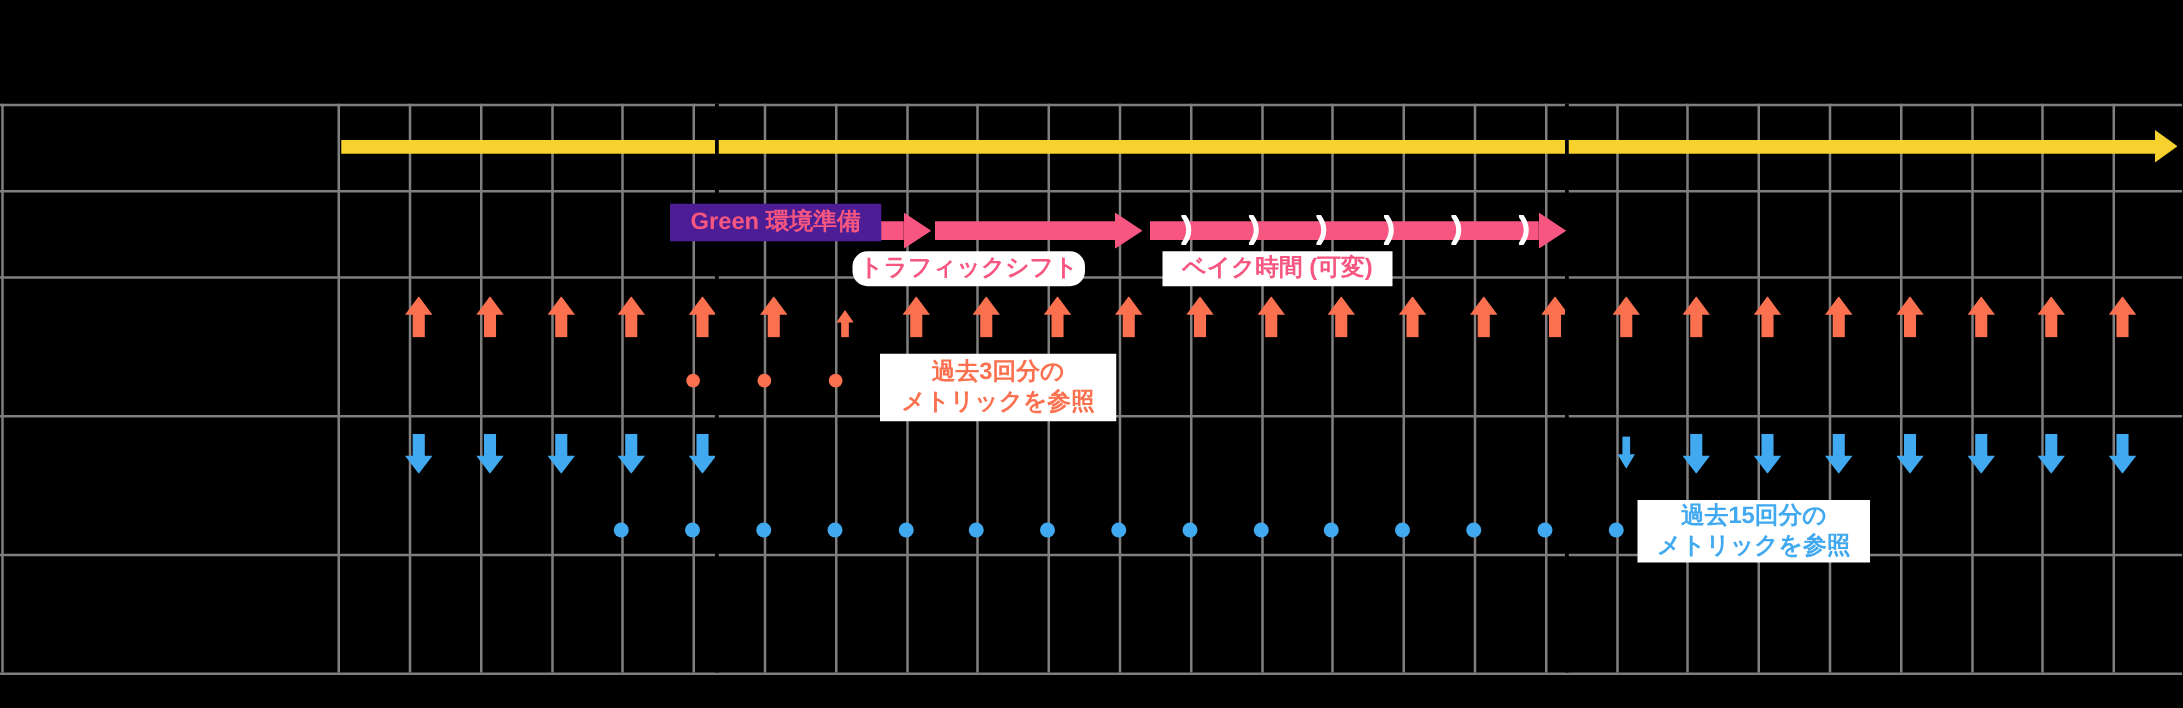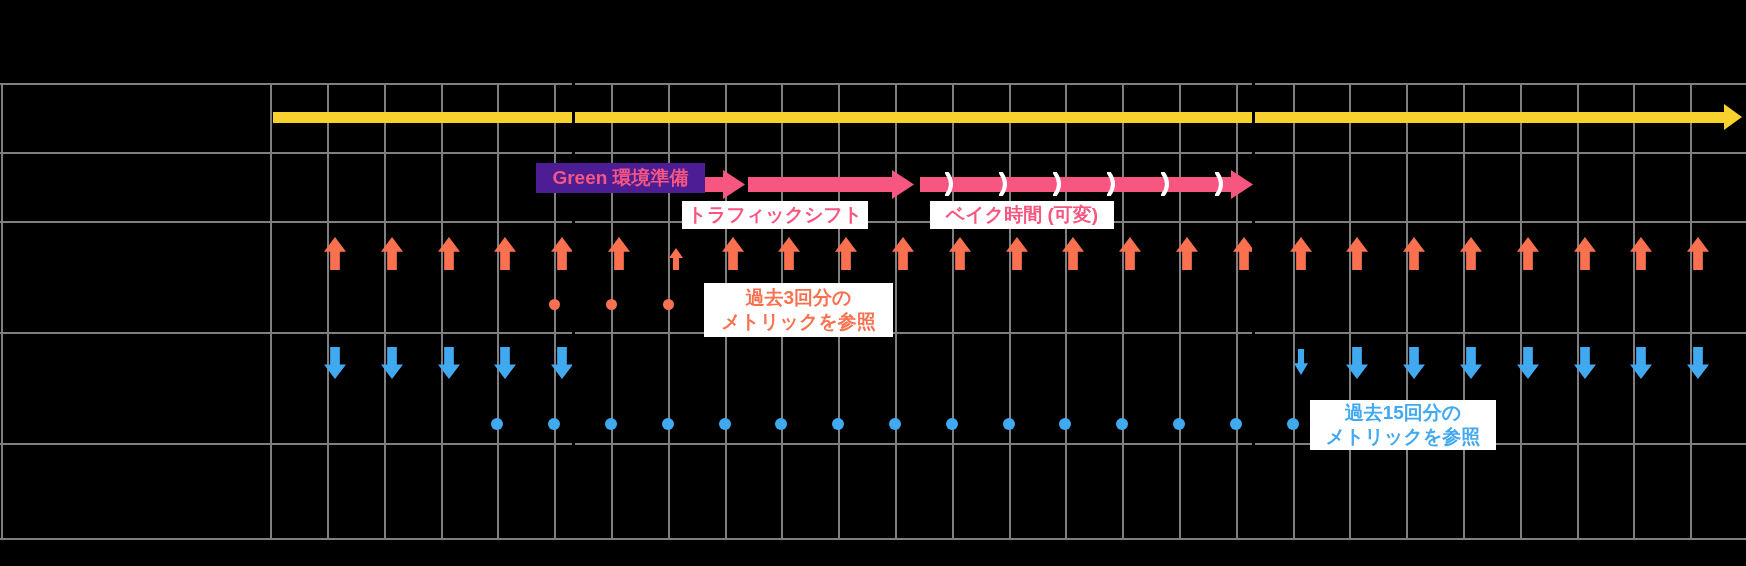--- a/index.html
+++ b/index.html
@@ -148,21 +148,21 @@
       </svg>
       <svg width="12" height="24" viewBox="0 0 12 24" class="chev" style="left: 1215px; top: 172px;">
         <path d="M2 1 Q10 12 2 23" stroke="#ffffff" stroke-width="4" fill="none" stroke-linecap="round"></path>
       </svg>
     </div>
 
   <div class="label-box fs19" style="left: 536px; top: 139px; width: 169px; height: 30px; background: #4c1d95; color: rgb(246, 86, 127); margin-top: 24px;">
     <span>Green 環境準備</span>
   </div>
 
-  <div class="label-box fs19" style="left: 682px; top: 201px; width: 186px; height: 28px; background: rgb(255, 255, 255); color: rgb(246, 86, 127);">
+  <div class="label-box fs19" style="left: 682px; top: 201px; width: 186px; height: 28px; background: rgb(255, 255, 255); color: rgb(246, 86, 127); border-radius: 12px;">
     <span>トラフィックシフト</span>
   </div>
 
   <div class="label-box fs19" style="left: 930px; top: 201px; width: 184px; height: 28px; background: rgb(255, 255, 255); color: rgb(246, 86, 127); justify-content: center;">
     <span>ベイク時間 (可変)</span>
   </div>
 
   <div class="label-box fs19" style="left: 704px; top: 283px; width: 189px; height: 54px; background: rgb(255, 255, 255); color: rgb(251, 113, 80);">
     <span>過去3回分の</span>
     <span>メトリックを参照</span>

